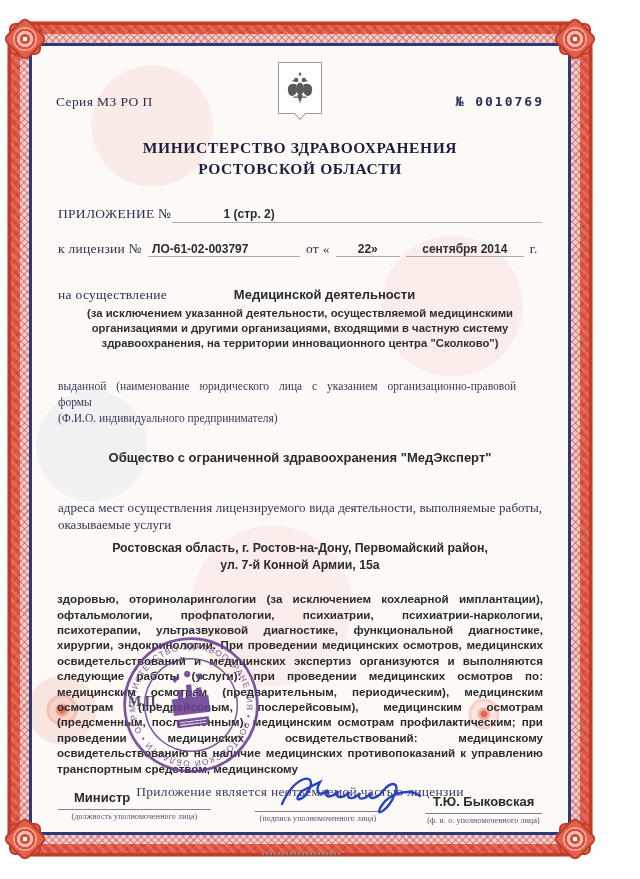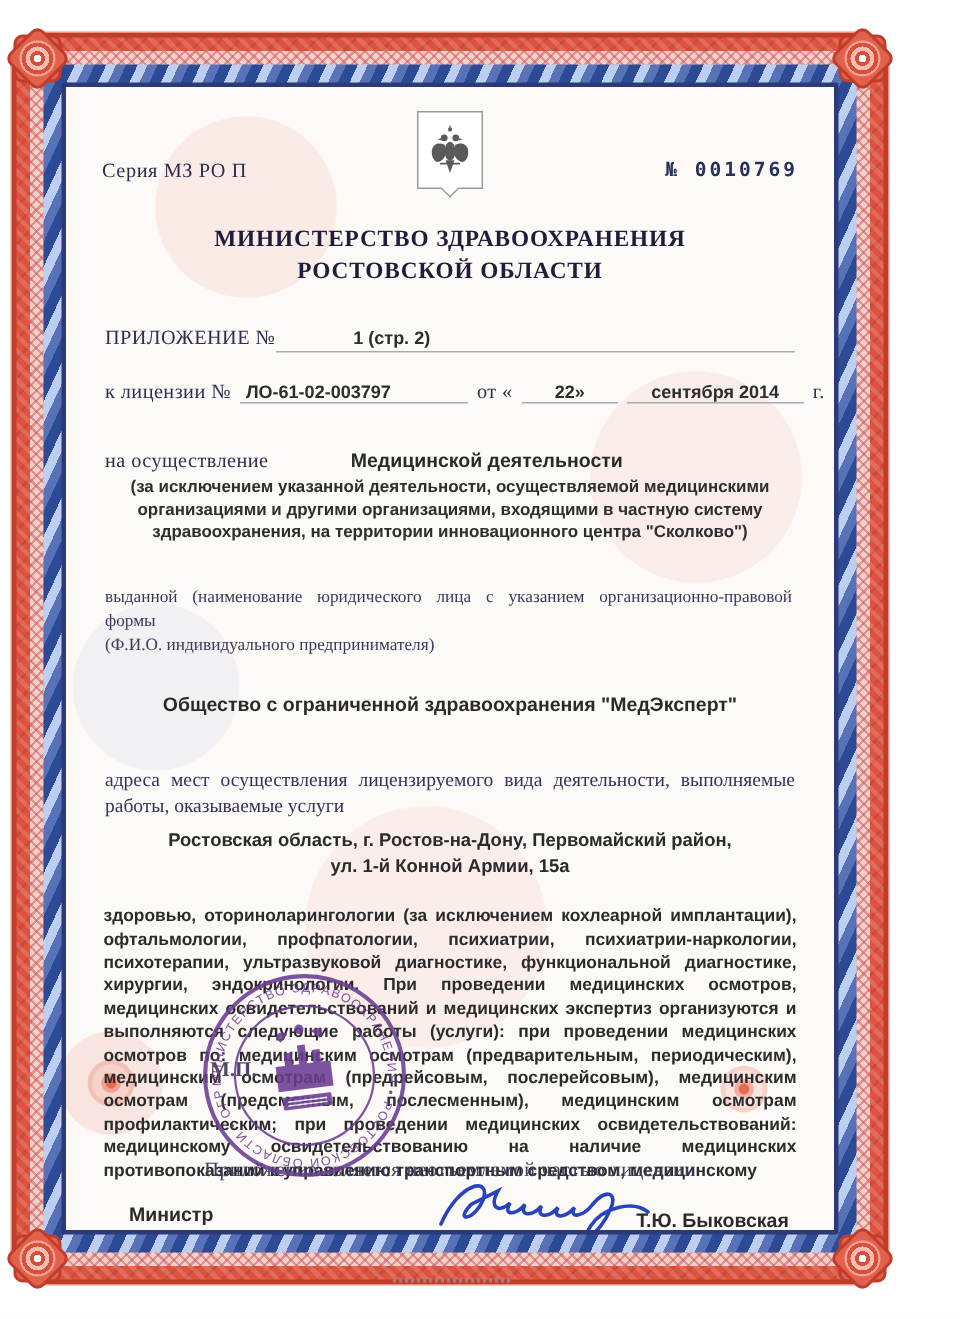--- a/index.html
+++ b/index.html
@@ -12,21 +12,21 @@
     background:
       repeating-linear-gradient(45deg, rgba(255,255,255,.14) 0 3px, rgba(0,0,0,0) 3px 7px),
       repeating-linear-gradient(-45deg, rgba(150,30,20,.18) 0 2px, rgba(0,0,0,0) 2px 9px),
       #dd5340;
     box-shadow:inset 0 0 0 3px #c23c2b, 0 0 0 1px #e9907f;}
   .b-pink{box-sizing:border-box;width:100%;height:100%;padding:9px;border-radius:12px;
     background:
       repeating-linear-gradient(45deg, rgba(205,85,85,.5) 0 1.5px, rgba(0,0,0,0) 1.5px 5px),
       repeating-linear-gradient(-45deg, rgba(205,85,85,.5) 0 1.5px, rgba(0,0,0,0) 1.5px 5px),
       #f4d0ca;}
-  .b-blue{box-sizing:border-box;width:100%;height:100%;padding:12px;border-radius:8px;
+  .b-blue{box-sizing:border-box;width:100%;height:100%;border-radius:8px;
     background:
       repeating-linear-gradient(115deg, #bccff1 0 6px, #5872b8 6px 12px, #2c4a96 12px 19px);}
   .b-line{box-sizing:border-box;width:100%;height:100%;border:3px solid #2c3a78;border-radius:2px;
     background:#fdfaf8;}
 
   
   .inner{position:relative;box-sizing:border-box;width:100%;height:100%;overflow:hidden;
     padding:22px 24px 0;
     background:
       radial-gradient(circle at 30px 664px, #e46a52 0 3px, rgba(228,106,82,.55) 4px 6px, rgba(228,106,82,.15) 7px 12px, rgba(228,106,82,.3) 13px 15px, rgba(0,0,0,0) 16px),
@@ -175,21 +175,21 @@
               <div class="issued">
                 <div class="l1">выданной (наименование юридического лица с указанием организационно-правовой формы</div>
                 <div>(Ф.И.О. индивидуального предпринимателя)</div>
               </div>
 
               <div class="org">Общество с ограниченной здравоохранения "МедЭксперт"</div>
 
               <div class="addr-lbl">адреса мест осуществления лицензируемого вида деятельности, выполняемые работы, оказываемые услуги</div>
               <div class="addr">
                 <div>Ростовская область, г. Ростов-на-Дону, Первомайский район,</div>
-                <div>ул. 1-й Конной Армии, 15а</div>
+                <div>ул. 7-й Конной Армии, 15а</div>
               </div>
 
               <div class="body-text">здоровью, оториноларингологии (за исключением кохлеарной имплантации), офтальмологии, профпатологии, психиатрии, психиатрии-наркологии, психотерапии, ультразвуковой диагностике, функциональной диагностике, хирургии, эндокринологии. При проведении медицинских осмотров, медицинских освидетельствований и медицинских экспертиз организуются и выполняются следующие работы (услуги): при проведении медицинских осмотров по: медицинским осмотрам (предварительным, периодическим), медицинским осмотрам (предрейсовым, послерейсовым), медицинским осмотрам (предсменным, послесменным), медицинским осмотрам профилактическим; при проведении медицинских освидетельствований: медицинскому освидетельствованию на наличие медицинских противопоказаний к управлению транспортным средством, медицинскому</div>
 
               <div class="sign-row">
                 <div class="scol c1">
                   <div class="nm">Министр</div>
                   <div class="line"></div>
                   <div class="cap">(должность уполномоченного лица)</div>
                 </div>

